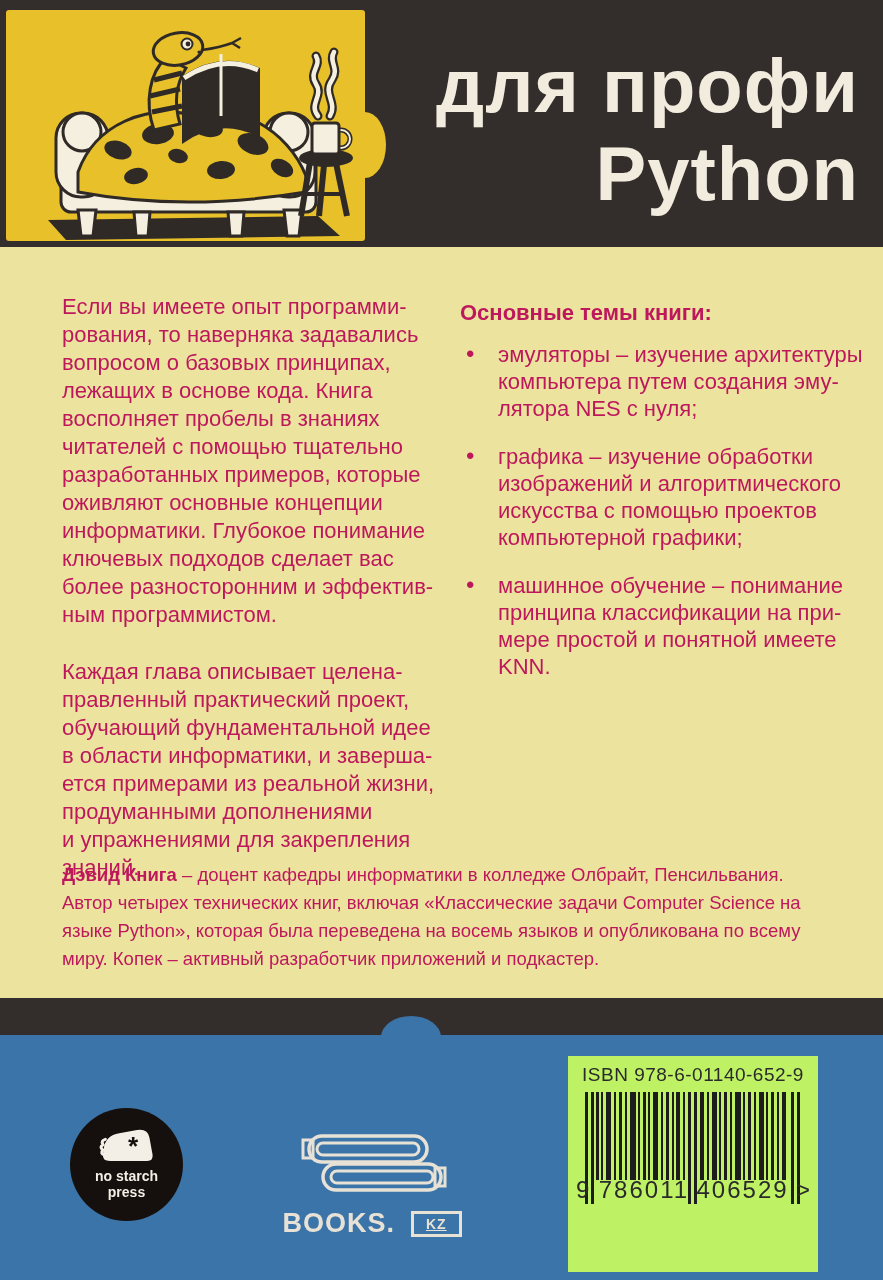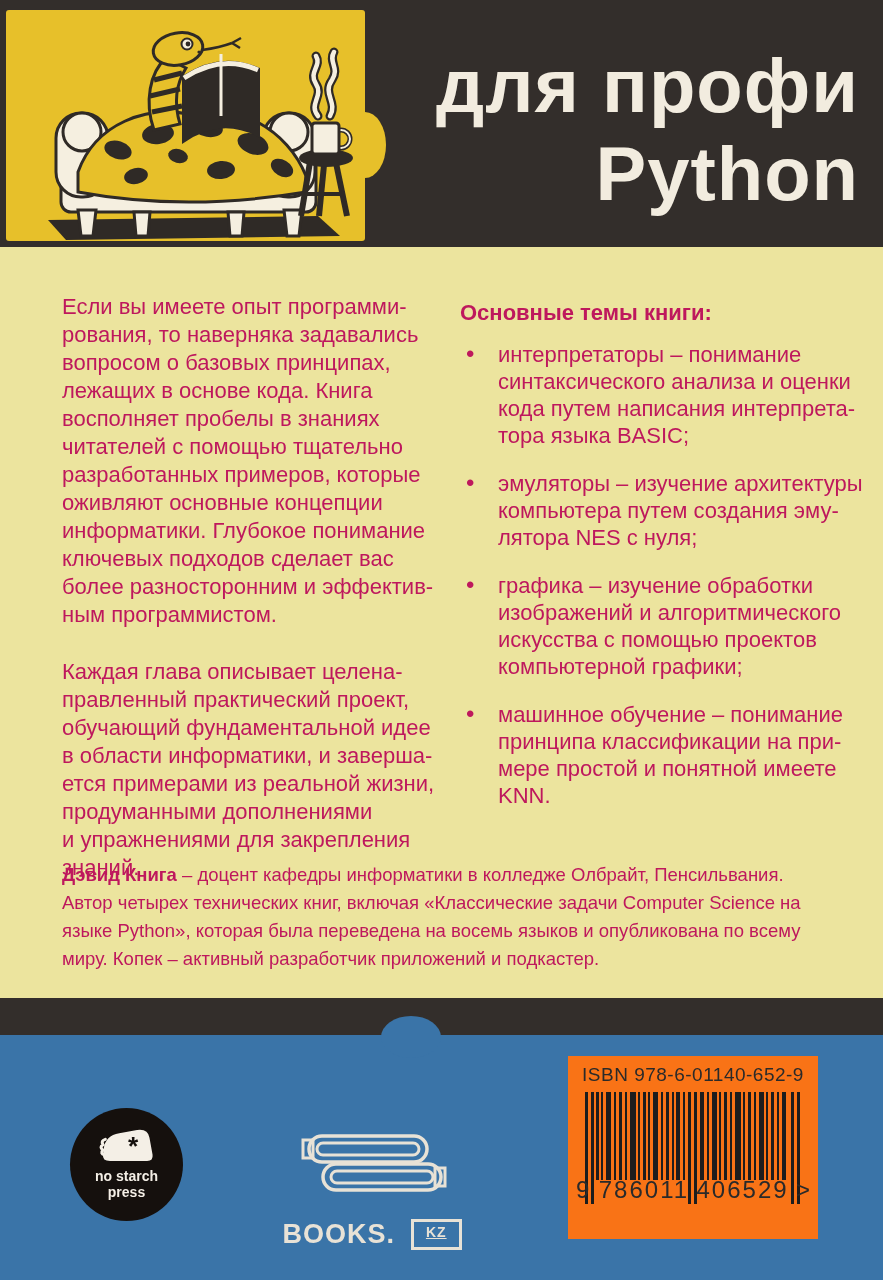--- a/index.html
+++ b/index.html
@@ -59,32 +59,32 @@
     border-radius:50%;background:#3a74a8;
   }
   .nsp-logo{
     position:absolute;left:70px;top:73px;width:113px;height:113px;
     background:#15100d;border-radius:50%;text-align:center;
     color:#f4efe6;font-weight:bold;font-size:14px;line-height:16px;
   }
   .nsp-logo svg{display:block;margin:14px auto 2px auto;}
   .bkz{position:absolute;left:292px;top:95px;width:160px;text-align:center;color:#e8e2d6;}
   .bkz-text{
-    display:flex;justify-content:center;gap:16px;
-    font-weight:bold;margin-top:17px;
+    display:flex;align-items:center;justify-content:center;gap:16px;
+    font-weight:bold;margin-top:6px;
   }
   .bkz-name{font-size:27px;letter-spacing:1px;}
   .bkz-kz{
     font-size:14px;border:3px solid #e8e2d6;padding:0 12px;line-height:20px;
     letter-spacing:1px;
     text-decoration:underline;
   }
   .barcode-box{
-    position:absolute;left:568px;top:21px;width:250px;height:183px;
-    background:#f97316;color:#2a2a2a;
+    position:absolute;left:568px;top:21px;width:250px;height:216px;
+    background:#bef264;color:#2a2a2a;
   }
   .isbn-label{
     position:absolute;left:0;top:8px;width:100%;text-align:center;
     font-size:19px;letter-spacing:0.5px;
   }
   .bars{position:absolute;left:17px;top:36px;}
   .barcode-digits{
     position:absolute;left:8px;top:120px;width:236px;
     display:flex;justify-content:space-between;
     font-size:24px;letter-spacing:2px;
@@ -181,24 +181,20 @@
 обучающий фундаментальной идее
 в области информатики, и заверша-
 ется примерами из реальной жизни,
 продуманными дополнениями
 и упражнениями для закрепления
 знаний.</p>
     </div>
     <div class="col-right">
       <h3>Основные темы книги:</h3>
       <ul>
-        <li>интерпретаторы – понимание
-синтаксического анализа и оценки
-кода путем написания интерпрета-
-тора языка BASIC;</li>
         <li>эмуляторы – изучение архитектуры
 компьютера путем создания эму-
 лятора NES с нуля;</li>
         <li>графика – изучение обработки
 изображений и алгоритмического
 искусства с помощью проектов
 компьютерной графики;</li>
         <li>машинное обучение – понимание
 принципа классификации на при-
 мере простой и понятной имеете

